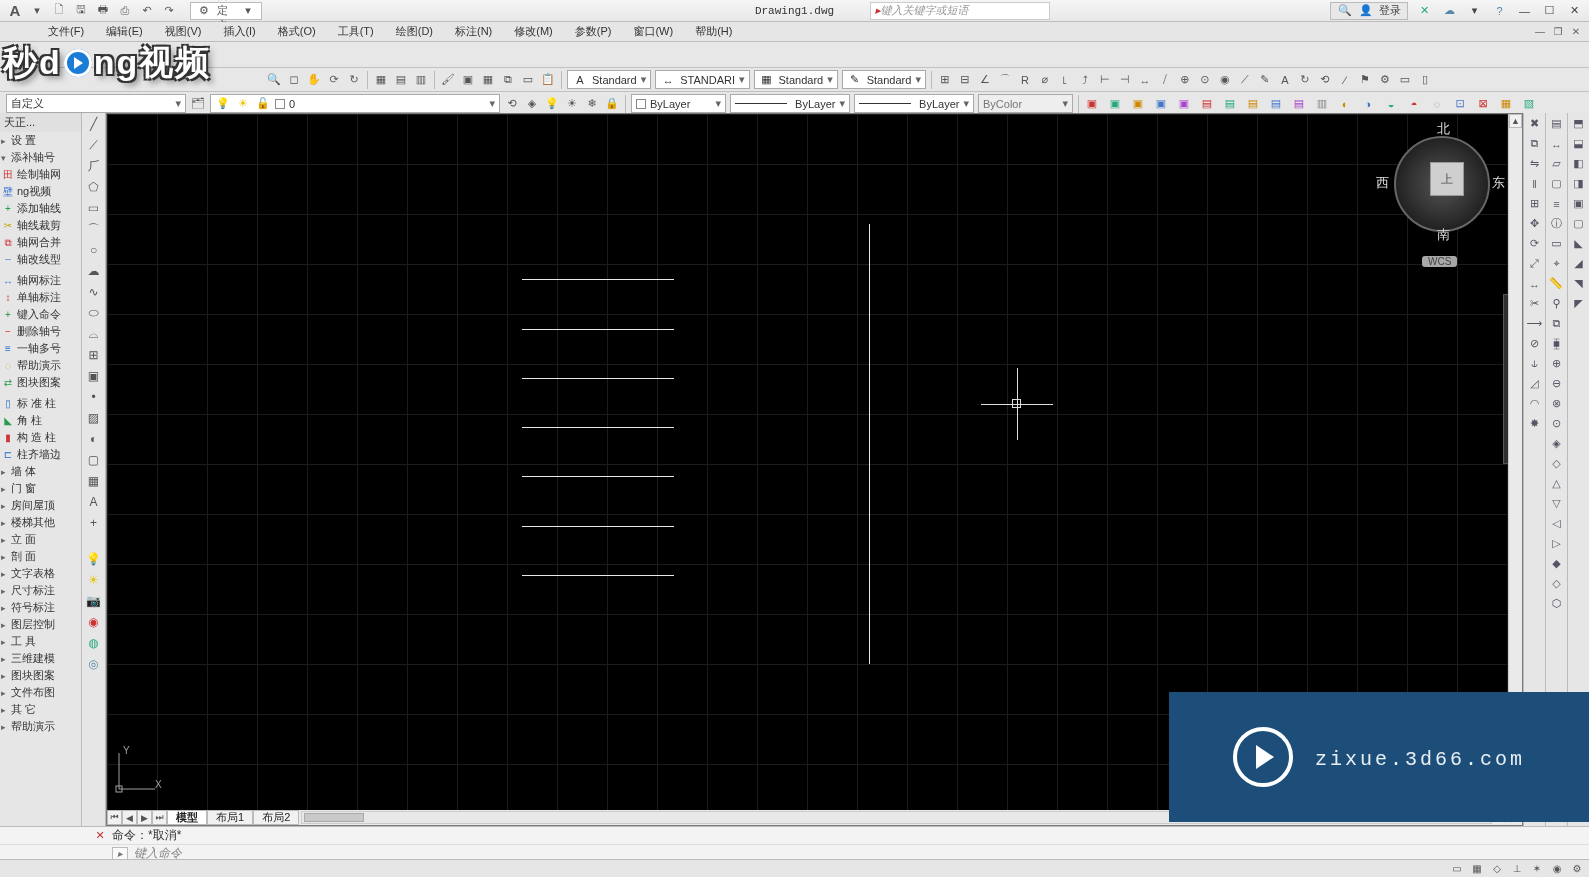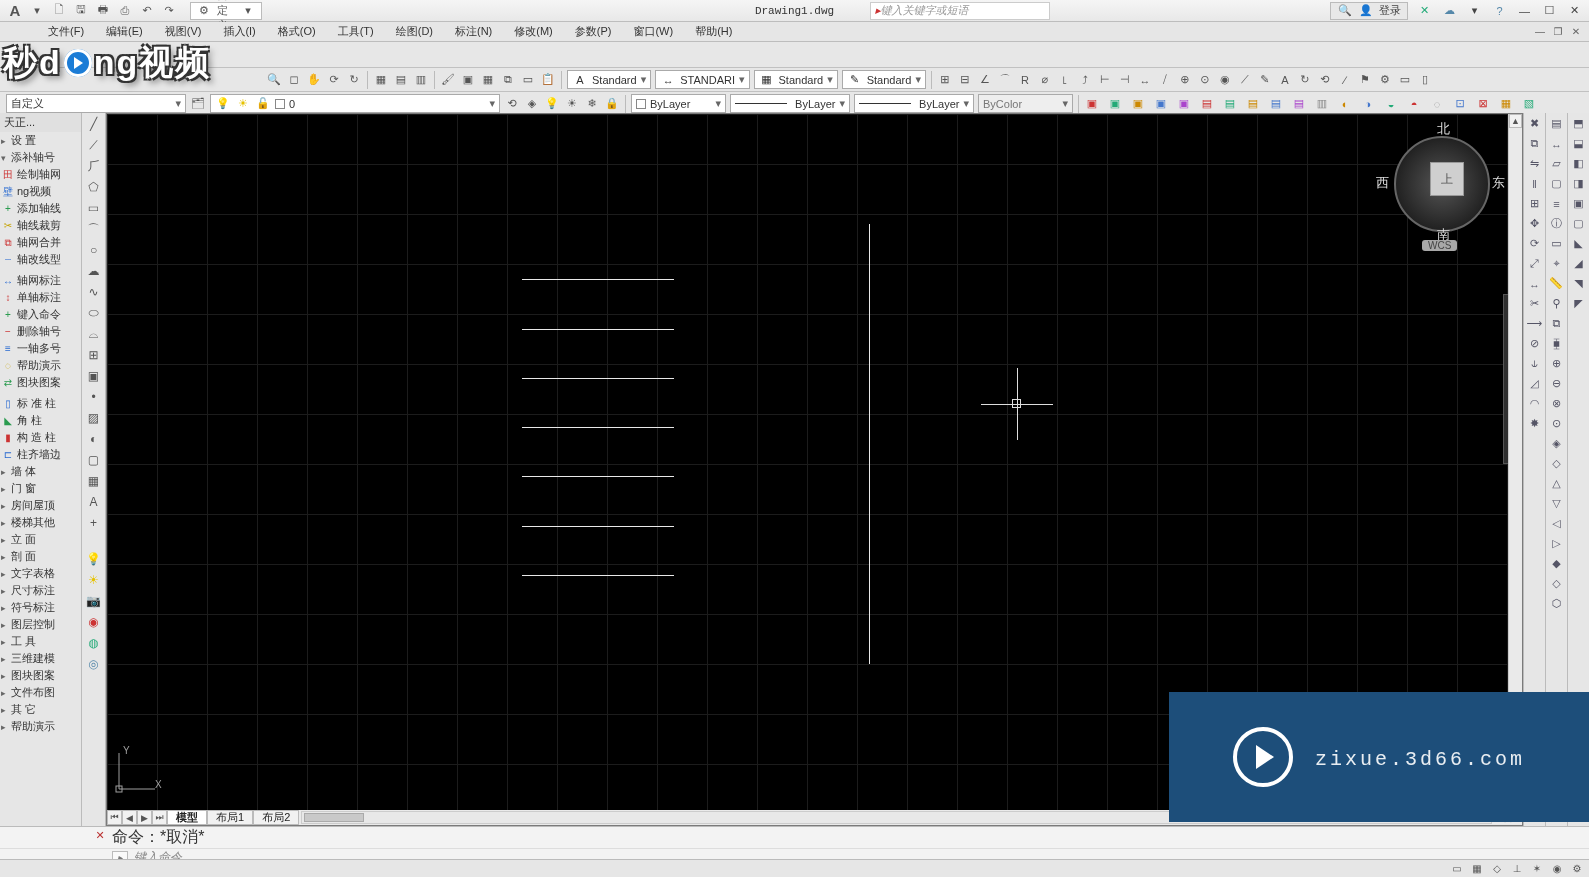--- a/index.html
+++ b/index.html
@@ -220,21 +220,21 @@
     width:96px; height:96px; border-radius:50%;
     background:radial-gradient(circle,#555 0,#222 70%);
     border:2px solid #666;
   }
   .navwheel .cube {
     position:absolute; top:38px; left:48px;
     width:34px; height:34px; background:#cfcfcf; border:1px solid #999;
   }
   .navwheel .lbl { position:absolute; font-size:13px; color:#ddd; }
   .navwheel .wcs-tag {
-    position:absolute; top:116px; left:40px;
+    position:absolute; top:132px; left:40px;
     background:#a8a8a8; color:#444; padding:0 6px; border-radius:3px; font-size:10px;
   }
 
   .side-bar-scroll { position:absolute; top:180px; right:3px; width:16px; height:170px; background:#2f2f2f; border:1px solid #555;}
 
   
   .hscrollbar { position:absolute; bottom:0; left:0; right:0; height:15px; background:#eaeaea; display:flex; align-items:center; }
   .hscrollbar .tabbtn { height:15px; padding:0 8px; border:1px solid #bbb; background:#f1f1f1; font-size:11px; display:flex; align-items:center; }
   .hscrollbar .tabbtn.active { background:#fff; font-weight:bold; }
   .hscrollbar .arrows { display:flex; }
@@ -248,21 +248,21 @@
   
   .command-area {
     position:absolute;
     bottom:18px; left:0; right:0;
     height:33px;
     background:#f3f3f3;
     border-top:1px solid #bbb;
     display:flex;
     flex-direction:column;
   }
-  .command-line1 { flex:1; display:flex; align-items:center; padding:0 6px; color:#333; font-size:16px; border-bottom:1px solid #ddd;}
+  .command-line1 { flex:1; display:flex; align-items:center; padding:0 6px; color:#333; font-size:12px; border-bottom:1px solid #ddd;}
   .command-line2 { flex:1; display:flex; align-items:center; padding:0 6px; color:#888; font-size:12px; font-style:italic; gap:6px;}
   .cmd-close { position:absolute; left:93px; top:0; width:14px; height:33px; color:#b33; display:flex; align-items:flex-start; justify-content:center; padding-top:2px; font-size:11px;}
   .cmd-icon { width:16px; height:14px; border:1px solid #bbb; background:#fafafa; display:flex; align-items:center; justify-content:center; color:#777; font-size:10px;}
 
   
   .status-bar {
     position:absolute;
     bottom:0; left:0; right:0; height:18px;
     background:#e6e6e6; border-top:1px solid #bbb;
   }

